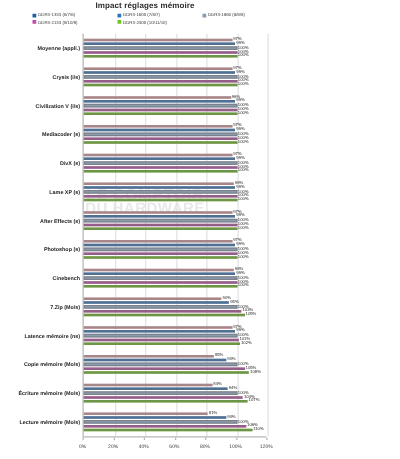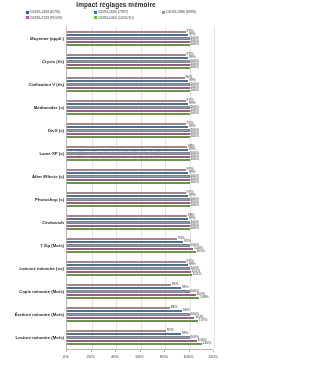--- a/index.html
+++ b/index.html
@@ -160,20 +160,21 @@
         <span class="legend-label">DDR3-2133 (9/10/9)</span>
       </div>
       <div class="legend-item">
         <span class="legend-swatch" style="background: rgb(111, 196, 28);"></span>
         <span class="legend-label">DDR3-2400 (10/11/10)</span>
       </div>
     </div>
 
   <div class="watermark">
     <div class="wm1">LE COMPTOIR</div>
+    <div class="wm2">DU HARDWARE</div>
   </div>
 
   <div class="cat-wrap" id="cat-wrap">
       <div class="cat-label" style="top: 8.9px;">Moyenne (appli.)</div>
       <div class="cat-label" style="top: 31.9px;">Crysis (i/s)</div>
       <div class="cat-label" style="top: 54.9px;">Civilization V (i/s)</div>
       <div class="cat-label" style="top: 77.9px;">Mediacoder (s)</div>
       <div class="cat-label" style="top: 100.9px;">DivX (s)</div>
       <div class="cat-label" style="top: 123.9px;">Lame XP (s)</div>
       <div class="cat-label" style="top: 146.9px;">After Effects (s)</div>

